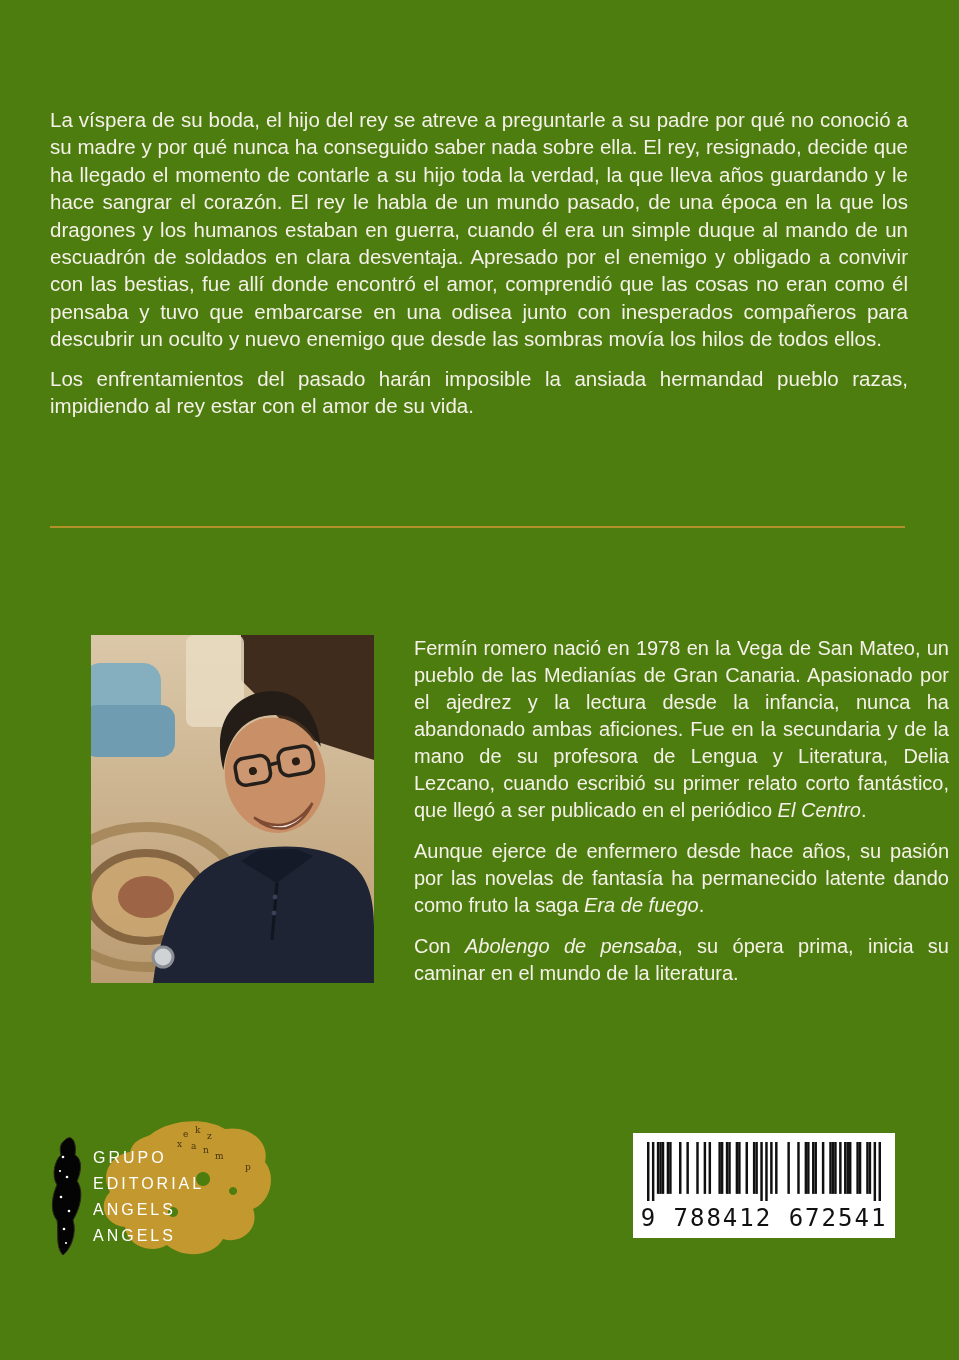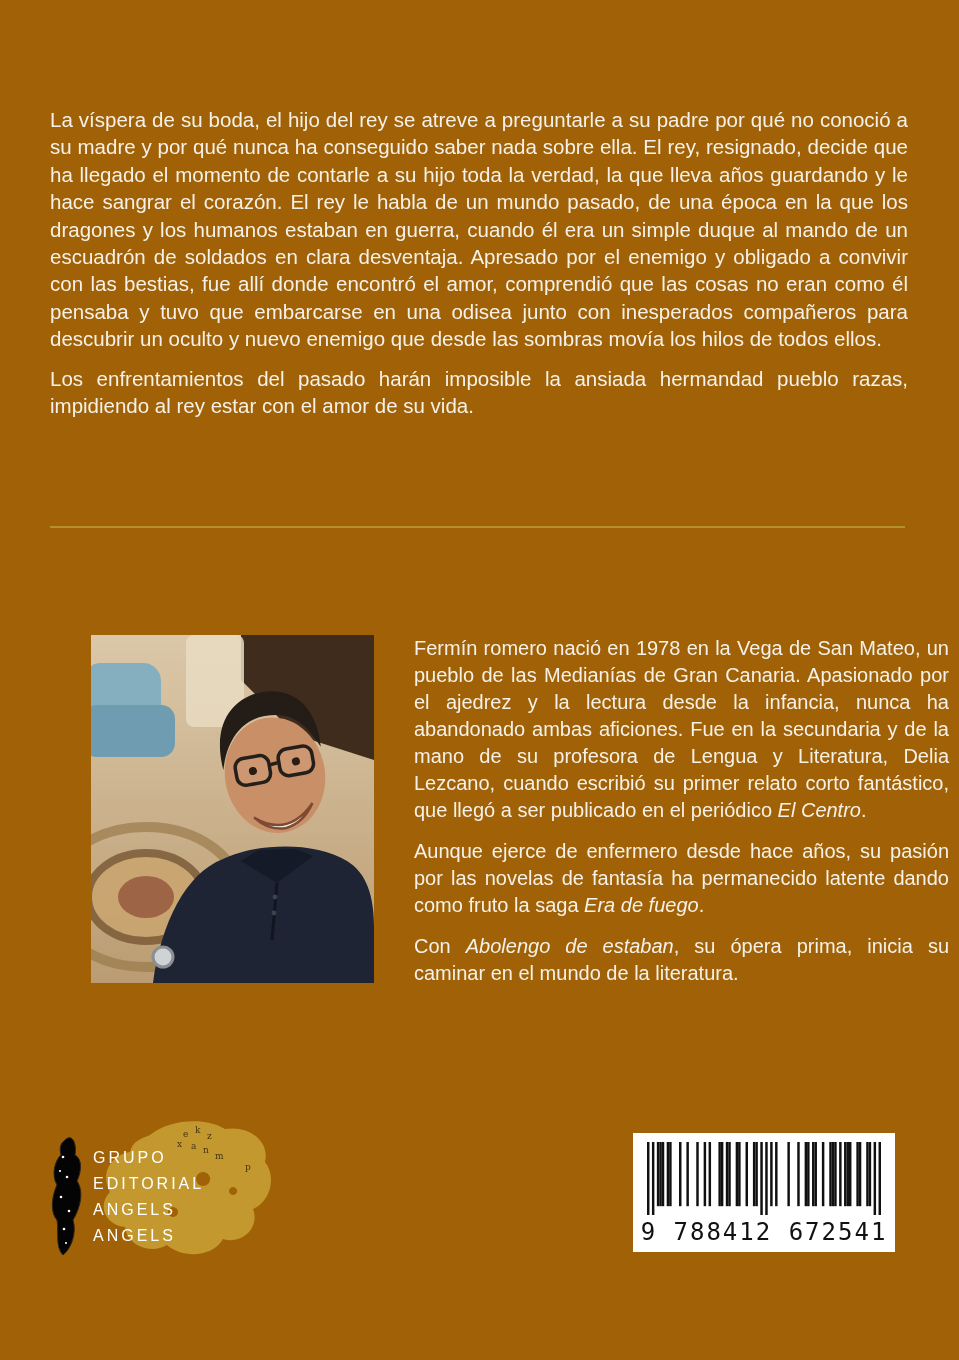--- a/index.html
+++ b/index.html
@@ -1,19 +1,19 @@
 <!DOCTYPE html>
 <html lang="es"><head>
 <meta charset="utf-8">
 <style>
   html,body{margin:0;padding:0;background:#0e0a08;}
   .cover{
     position:relative;
     width:959px;height:1360px;
-    background:#a16207;
+    background:#4d7c0f;
     font-family:"Liberation Sans",sans-serif;
     color:#f5f1e8;
     overflow:hidden;
   }
   
   .synopsis{
     position:absolute;left:50px;top:106px;width:858px;
     font-size:20.5px;line-height:27.4px;
     text-align:justify;
   }
@@ -44,21 +44,21 @@
     position:absolute;left:45px;top:1115px;width:240px;height:160px;
   }
   .publisher svg{position:absolute;left:0;top:0;width:240px;height:160px;}
   .publisher-text{
     position:absolute;left:48px;top:30px;
     color:#ffffff;font-size:16px;letter-spacing:3px;line-height:26px;
     font-weight:400;
   }
   
   .barcode{
-    position:absolute;left:633px;top:1133px;width:262px;height:119px;
+    position:absolute;left:633px;top:1133px;width:262px;height:105px;
     background:#ffffff;
     display:flex;flex-direction:column;align-items:center;
     box-sizing:border-box;padding:9px 12px 6px 12px;
   }
   .barcode svg{width:234px;height:76px;}
   .barcode svg rect{fill:#101010;}
   .ean{
     margin-top:3px;
     color:#111111;
     font-family:"DejaVu Sans Mono",monospace;
@@ -119,21 +119,21 @@
           <circle cx="207" cy="130" r="4" fill="#2a1d14"></circle>
 
           <path d="M156,178 Q186,204 216,174 Q204,192 186,194 Q168,194 156,178 Z" fill="#f3ece2" stroke="#7e4a33" stroke-width="2.5"></path>
         </g>
       </svg>
     </div>
 
     <div class="bio">
       <p><span>Fermín romero nació en 1978 en la Vega de San Mateo, un pueblo de las Medianías de Gran Canaria. Apasionado por el ajedrez y la lectura desde la infancia, nunca ha abandonado ambas aficiones. Fue en la secundaria y de la mano de su profesora de Lengua y Literatura, Delia Lezcano, cuando escribió su primer relato corto fantástico, que llegó a ser publicado en el periódico </span><em>El Centro</em><span>.</span></p>
       <p><span>Aunque ejerce de enfermero desde hace años, su pasión por las novelas de fantasía ha permanecido latente dando como fruto la saga </span><em>Era de fuego</em><span>.</span></p>
-      <p><span>Con </span><em>Abolengo de estaban</em><span>, su ópera prima, inicia su caminar en el mundo de la literatura.</span></p>
+      <p><span>Con </span><em>Abolengo de pensaba</em><span>, su ópera prima, inicia su caminar en el mundo de la literatura.</span></p>
     </div>
   </section>
 
   <div class="publisher">
     <svg viewBox="0 0 240 160">
 
       <path fill="#c3982f" fill-rule="evenodd" d="M105,20 C125,4 160,2 180,14 C205,10 225,27 220,47 C232,62 225,87 208,94 C215,112 198,130 178,124 C168,142 138,144 122,130 C105,140 82,130 80,112 C60,110 52,90 65,77 C55,60 65,40 85,37 C88,26 95,24 105,20 Z
                M158,57 a7,7 0 1,0 0.1,0 Z
                M128,92 a5,5 0 1,0 0.1,0 Z
                M188,72 a4,4 0 1,0 0.1,0 Z"></path>

